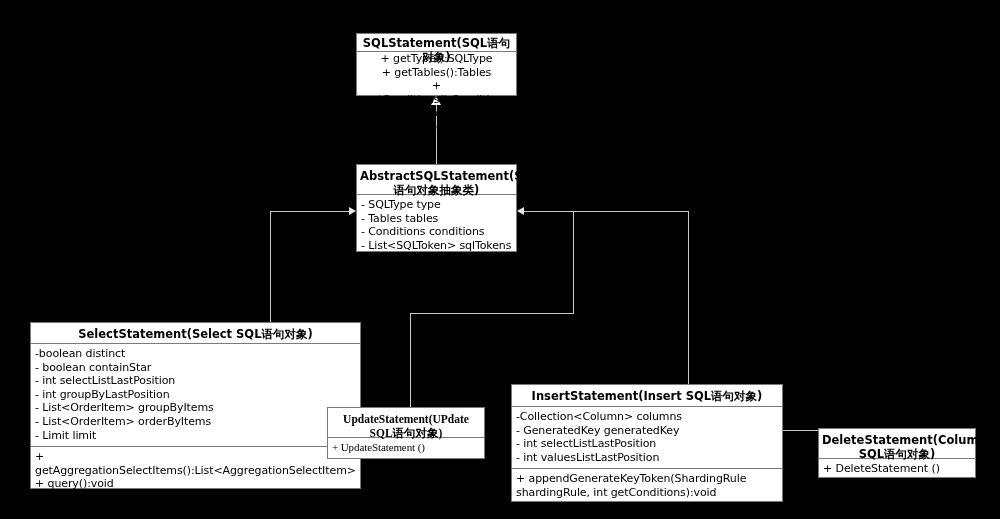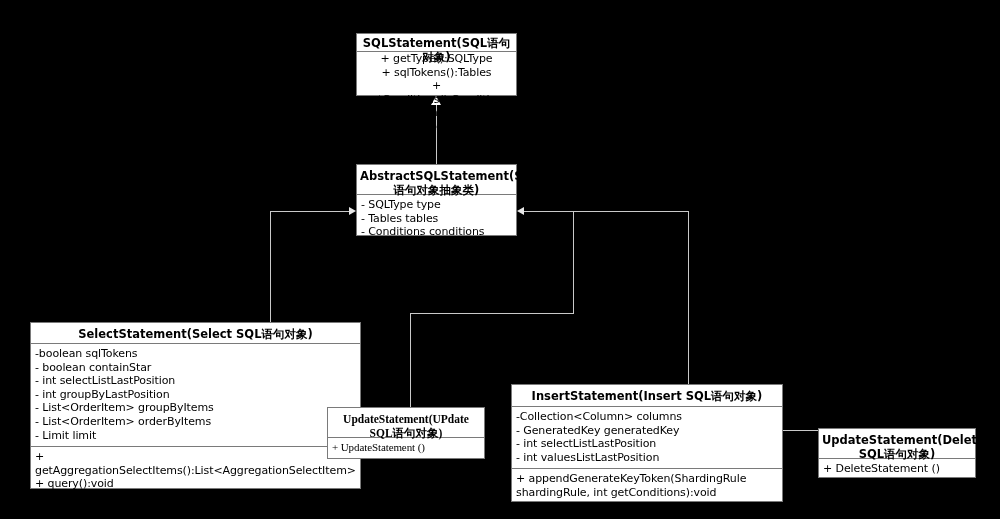--- a/index.html
+++ b/index.html
@@ -49,21 +49,21 @@
     white-space: pre-wrap;
     word-break: break-word;
     letter-spacing: -0.1px;
   }
 
   
   #cls-sqlstatement      { left: 356px; top: 33px;  width: 161px; height: 63px; }
   #cls-sqlstatement .uml-title { height: 18px; padding-top: 2px; }
   #cls-sqlstatement .uml-compartment { padding-top: 0px; text-align: center; }
 
-  #cls-abstract          { left: 356px; top: 164px; width: 161px; height: 72px; }
+  #cls-abstract          { left: 356px; top: 164px; width: 161px; height: 88px; }
   #cls-abstract .uml-title { height: 30px; }
 
   #cls-select            { left: 30px;  top: 322px; width: 331px; height: 167px; }
   #cls-select .uml-title { height: 21px; }
 
   #cls-update            { left: 327px; top: 407px; width: 158px; height: 52px; font-family: Liberation Serif, serif; }
   #cls-update .uml-title { height: 30px; }
 
   #cls-insert            { left: 511px; top: 384px; width: 272px; height: 118px; }
   #cls-insert .uml-title { height: 22px; }
@@ -128,41 +128,41 @@
 
   <div class="edge edge-h" style="left:524px; top:211px; width:165px;"></div>
   <div class="arrow-left" style="left:517px; top:207px;"></div>
 
   <div class="edge edge-h" style="left:688px; top:430px; width:130px;"></div>
 
   <div class="uml-class" id="cls-sqlstatement">
     <div class="uml-title">SQLStatement(SQL语句对象)</div>
     <div class="uml-compartment">
       <div class="uml-row">+ getType():SQLType</div>
-      <div class="uml-row">+ sqlTokens():Tables</div>
+      <div class="uml-row">+ getTables():Tables</div>
       <div class="uml-row">+ getConditions():Conditions</div>
       <div class="uml-row">+getSqlTokens():List&lt;SQLToken</div>
     </div>
   </div>
 
   <div class="uml-class" id="cls-abstract">
     <div class="uml-title">AbstractSQLStatement(SQL
 语句对象抽象类)</div>
     <div class="uml-compartment">
       <div class="uml-row">- SQLType type</div>
       <div class="uml-row">- Tables tables</div>
       <div class="uml-row">- Conditions conditions</div>
       <div class="uml-row">- List&lt;SQLToken&gt; sqlTokens</div>
     </div>
   </div>
 
   <div class="uml-class" id="cls-select">
     <div class="uml-title">SelectStatement(Select SQL语句对象)</div>
     <div class="uml-compartment">
-      <div class="uml-row">-boolean sqlTokens</div>
+      <div class="uml-row">-boolean distinct</div>
       <div class="uml-row">- boolean containStar</div>
       <div class="uml-row">- int selectListLastPosition</div>
       <div class="uml-row">- int groupByLastPosition</div>
       <div class="uml-row">- List&lt;OrderItem&gt; groupByItems</div>
       <div class="uml-row">- List&lt;OrderItem&gt; orderByItems</div>
       <div class="uml-row">- Limit limit</div>
     </div>
     <div class="uml-compartment">
       <div class="uml-row">+ getAggregationSelectItems():List&lt;AggregationSelectItem&gt;</div>
       <div class="uml-row">+ query():void</div>
@@ -184,20 +184,20 @@
       <div class="uml-row">- GeneratedKey generatedKey</div>
       <div class="uml-row">- int selectListLastPosition</div>
       <div class="uml-row">- int valuesListLastPosition</div>
     </div>
     <div class="uml-compartment">
       <div class="uml-row">+ appendGenerateKeyToken(ShardingRule shardingRule, int getConditions):void</div>
     </div>
   </div>
 
   <div class="uml-class" id="cls-delete">
-    <div class="uml-title">UpdateStatement(Delete
+    <div class="uml-title">DeleteStatement(Column
 SQL语句对象)</div>
     <div class="uml-compartment">
       <div class="uml-row">+ DeleteStatement ()</div>
     </div>
   </div>
 
 </div>
 
 </body></html>

